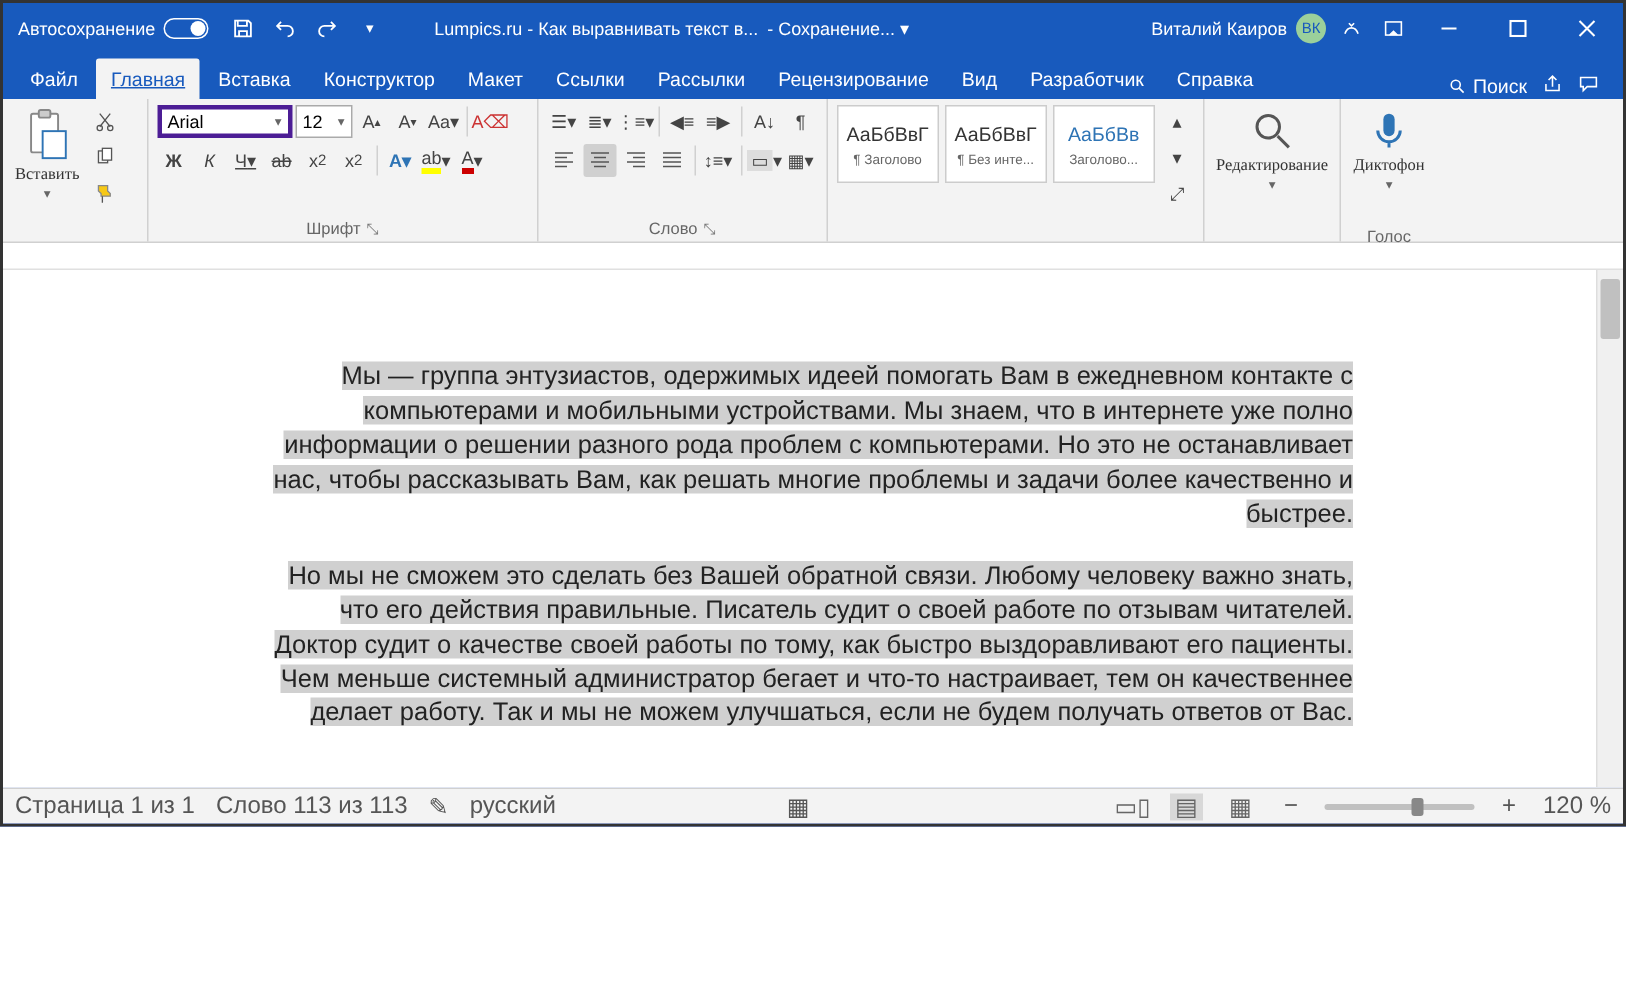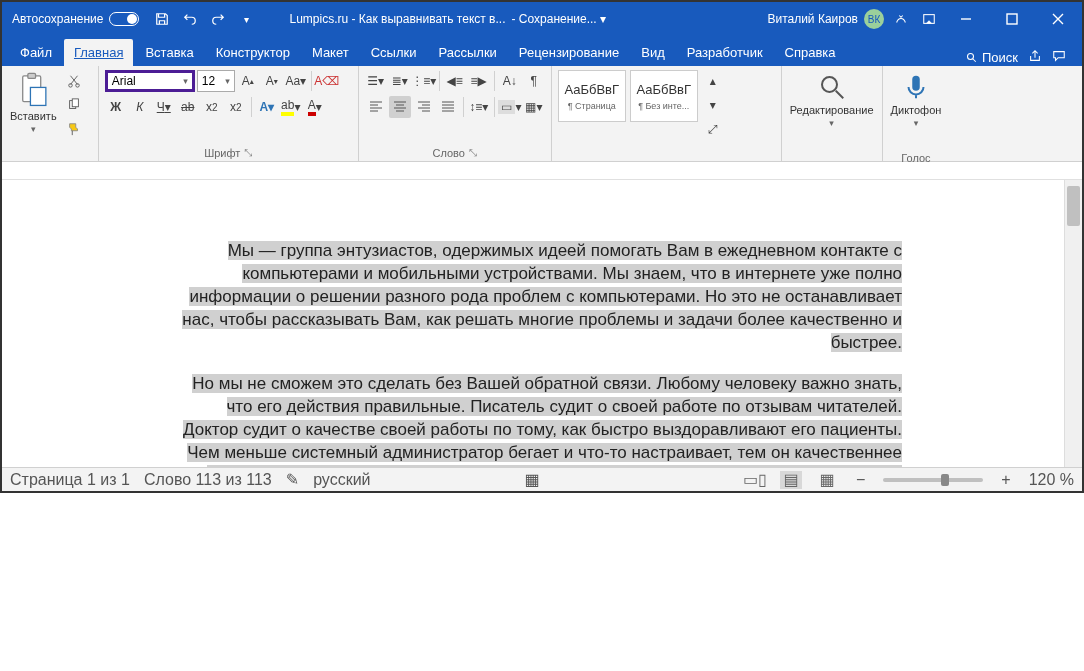--- a/index.html
+++ b/index.html
@@ -1,17 +1,17 @@
 <!DOCTYPE html>
 <html><head>
 <meta charset="utf-8">
 <style>
 * { margin: 0; padding: 0; box-sizing: border-box; font-family: "Segoe UI", Arial, sans-serif; }
 body { background: #fff; }
-.window { width: 1084px; height: 493px; border: 2px solid #333; position: relative; display: flex; flex-direction: column; background: #1d4ed8; }
+.window { width: 1084px; height: 551px; border: 2px solid #333; position: relative; display: flex; flex-direction: column; background: #1d4ed8; }
 
 
 .titlebar { height: 34px; background: #185abd; display: flex; align-items: center; color: #fff; font-size: 12px; padding: 0 4px; gap: 6px; }
 .titlebar .seg { display: flex; align-items: center; gap: 6px; }
 .autosave { display: flex; align-items: center; gap: 6px; padding: 0 6px; }
 .toggle { width: 30px; height: 14px; border: 1px solid #fff; border-radius: 7px; position: relative; background: transparent; }
 .toggle::after { content: ""; position: absolute; width: 10px; height: 10px; background: #fff; border-radius: 50%; right: 1px; top: 1px; }
 .titlebar-icon { width: 22px; height: 22px; display: flex; align-items: center; justify-content: center; cursor: pointer; }
 .titlebar-icon svg { width: 14px; height: 14px; fill: #fff; stroke: #fff; }
 .titlebar .title { flex: 0 0 auto; max-width: 240px; white-space: nowrap; overflow: hidden; text-overflow: ellipsis; }
@@ -28,21 +28,21 @@
 .tabs .spacer { flex: 1; }
 .tabs-right { display: flex; align-items: center; gap: 10px; padding-right: 8px; text-align: center; }
 
 
 .ribbon { height: 96px; background: #f3f3f3; display: flex; border-bottom: 1px solid #d0d0d0; }
 .group { border-right: 1px solid #d0d0d0; padding: 4px 6px 2px 6px; display: flex; flex-direction: column; justify-content: space-between; }
 .group-body { display: flex; gap: 4px; align-items: flex-start; }
 .group-label { font-size: 11px; color: #666; text-align: center; padding-top: 2px; display: flex; justify-content: center; align-items: flex-end; gap: 4px; margin-top: 20px; }
 .group-label .launcher { font-size: 10px; color: #777; cursor: pointer; }
 .btn-col { display: flex; flex-direction: column; align-items: center; gap: 2px; cursor: pointer; padding: 2px; }
-.btn-col .lbl { font-size: 11px; color: #333; }
+.btn-col .lbl { font-size: 11px; color: #333; font-family: Liberation Serif, serif; }
 .btn-row { display: flex; gap: 2px; align-items: center; }
 .mini { width: 22px; height: 22px; display: flex; align-items: center; justify-content: center; cursor: pointer; border-radius: 2px; font-size: 12px; color: #444; }
 .mini svg { width: 14px; height: 14px; }
 .font-sel { width: 90px; height: 22px; border: 3px solid #4c1d95; background: #fff; font-size: 12px; padding: 0 4px; display: flex; align-items: center; justify-content: space-between; }
 .size-sel { width: 38px; height: 22px; border: 1px solid #aaa; background: #fff; font-size: 12px; padding: 0 4px; display: flex; align-items: center; justify-content: space-between; }
 .style-chip { width: 68px; height: 52px; border: 1px solid #ccc; background: #fff; display: flex; flex-direction: column; align-items: center; justify-content: center; cursor: pointer; }
 .style-chip .prev { font-size: 13px; color: #333; }
 .style-chip .name { font-size: 9px; color: #666; margin-top: 4px; white-space: nowrap; overflow: hidden; max-width: 64px; }
 .style-chip.blue .prev { color: #2e74b5; }
 
@@ -285,25 +285,29 @@
       <div class="group-label">
           <span>Слово</span>
           <span class="launcher">⤡</span>
         </div>
     </div>
 
     <div class="group" style="min-width:230px">
       <div class="group-body">
         <div class="style-chip">
             <span class="prev">АаБбВвГ</span>
-            <span class="name">¶ Страница</span>
+            <span class="name">¶ Заголово</span>
           </div>
         <div class="style-chip">
             <span class="prev">АаБбВвГ</span>
             <span class="name">¶ Без инте...</span>
+          </div>
+        <div class="style-chip blue">
+            <span class="prev">АаБбВв</span>
+            <span class="name">Заголово...</span>
           </div>
         <div style="display:flex;flex-direction:column;justify-content:center;gap:2px">
           <div class="mini">▴</div>
           <div class="mini">▾</div>
           <div class="mini">⤢</div>
         </div>
       </div>
       <div class="group-label">
           <span>Стили</span>
           <span class="launcher">⤡</span>

